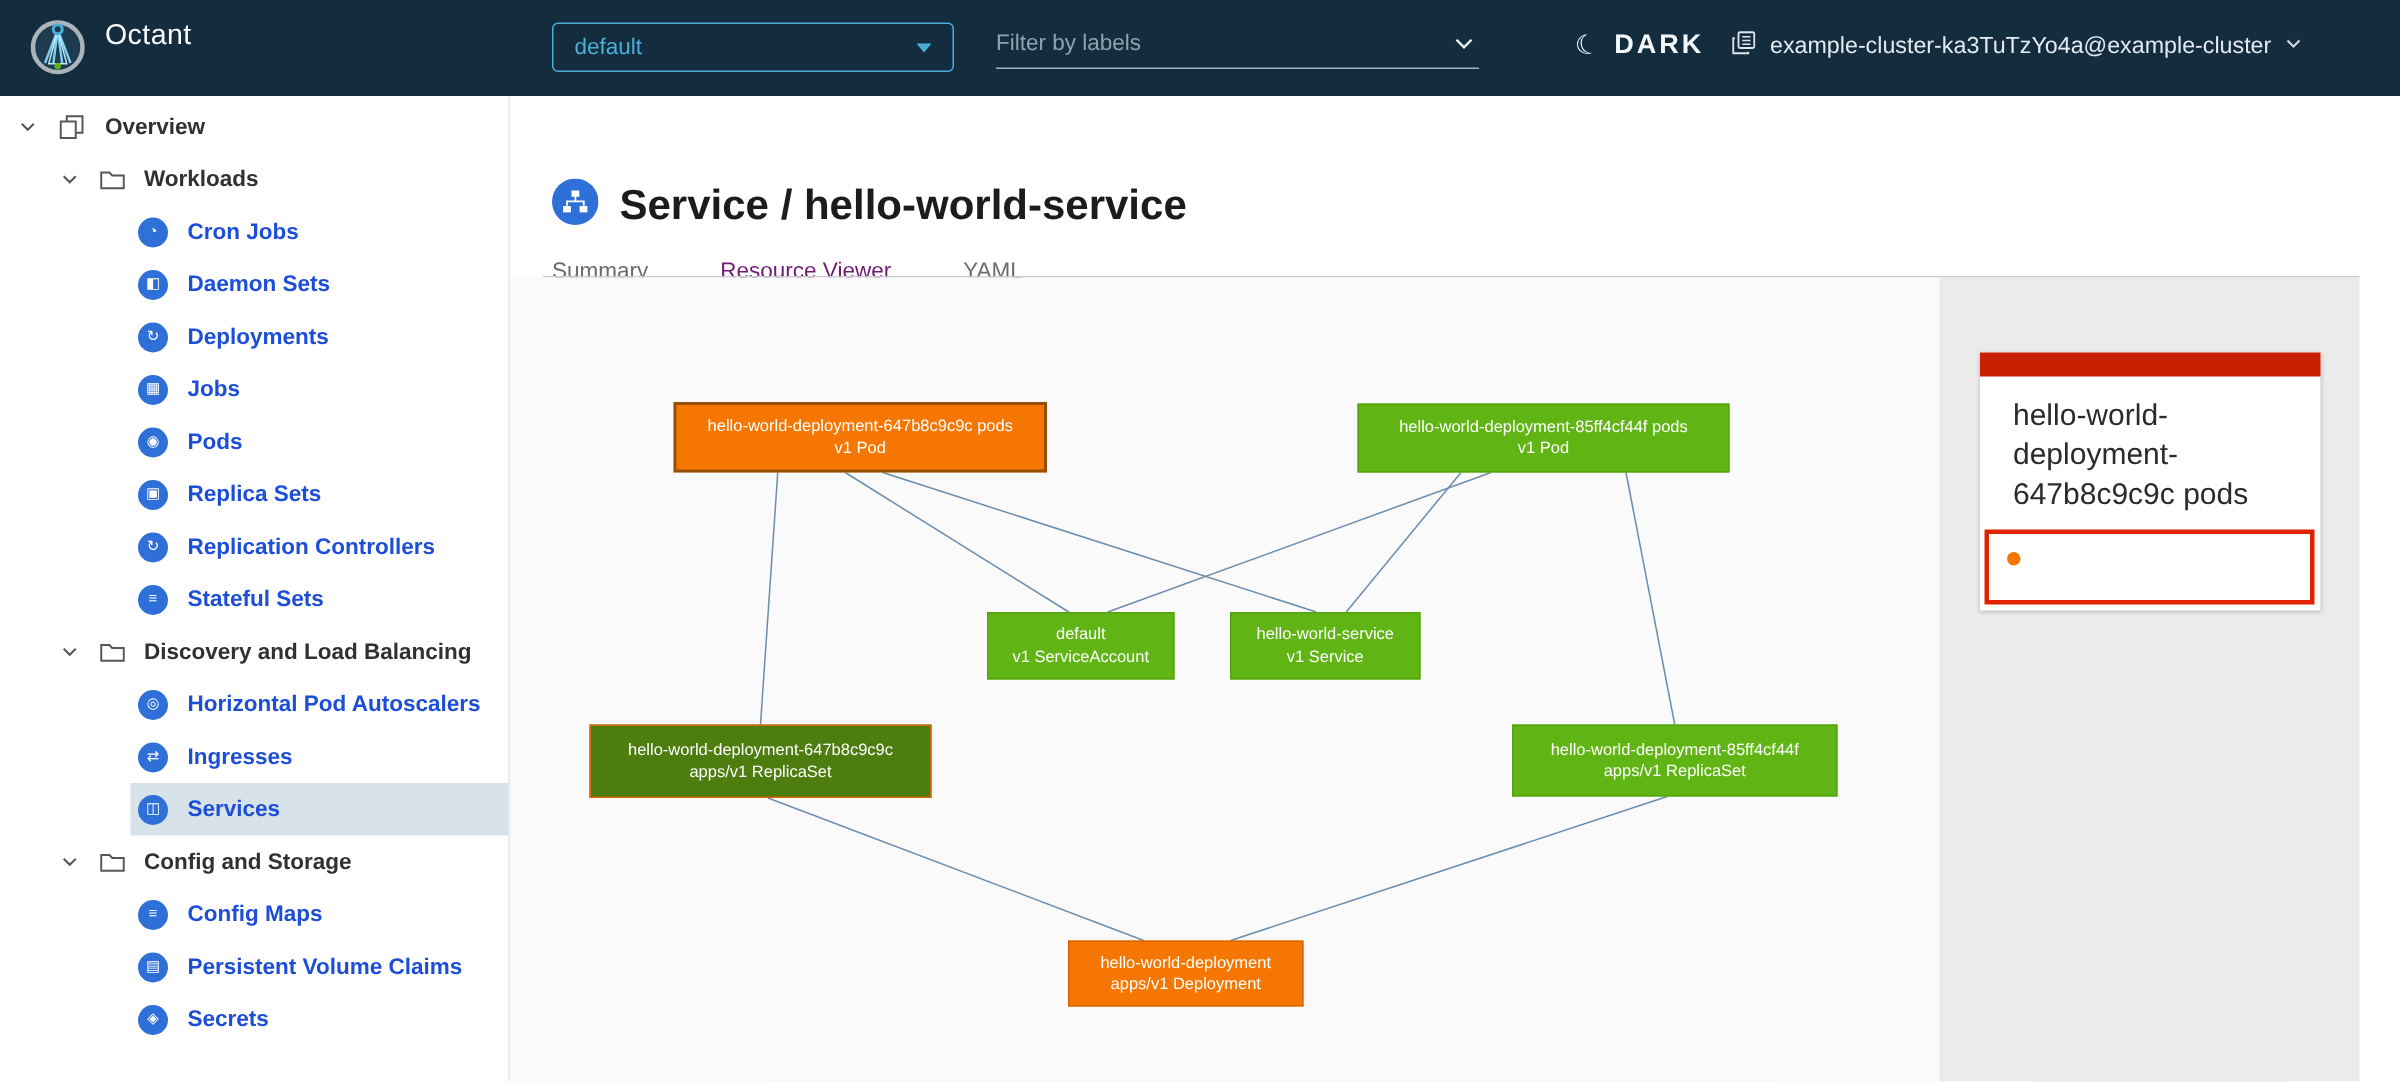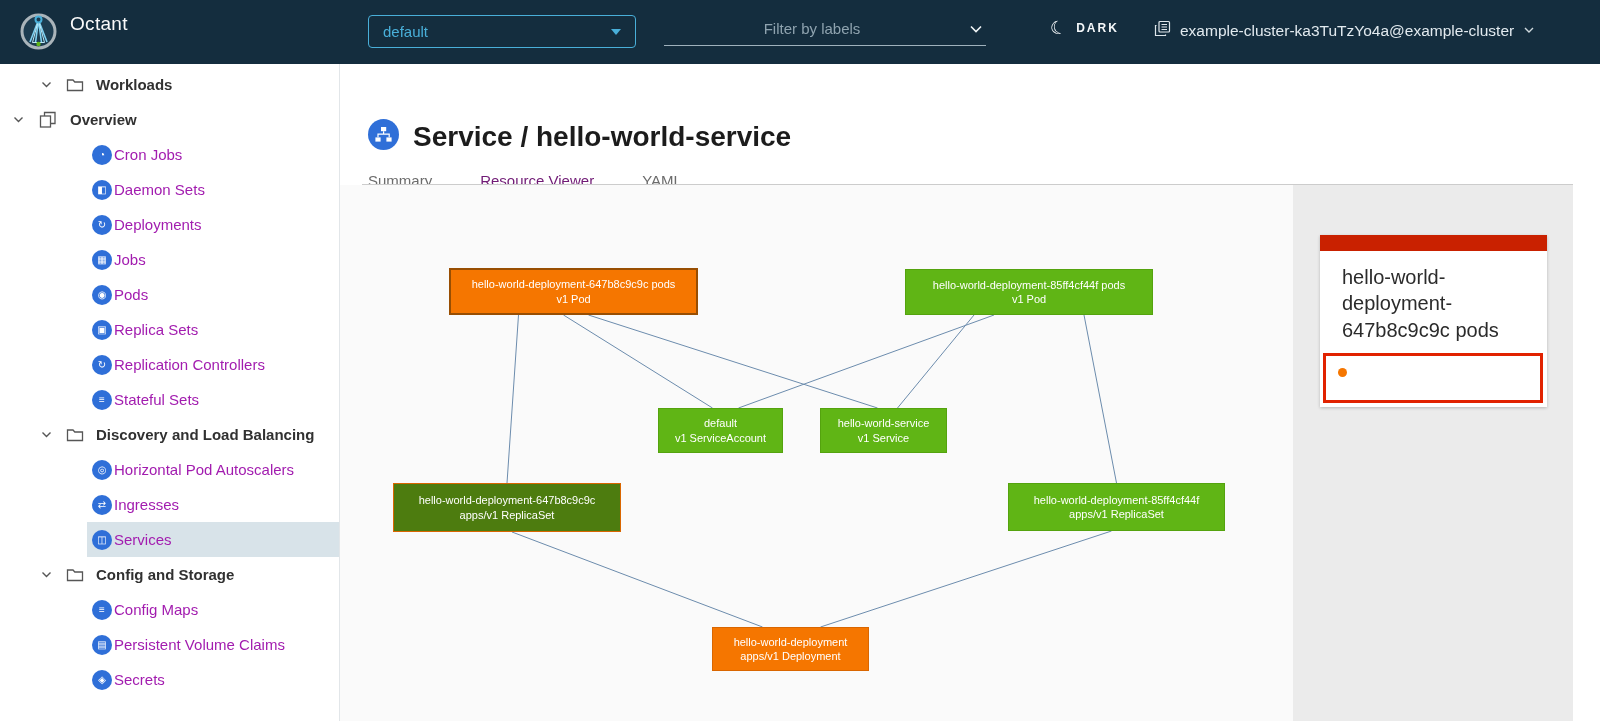--- a/index.html
+++ b/index.html
@@ -16,48 +16,48 @@
   .brand-title { font-size:19px; color:#fafafa; letter-spacing:.3px; }
   .ns-select {
     position:absolute; left:368px; top:15px; width:268px; height:33px;
     border:1px solid #49afd9; border-radius:4px; color:#49afd9; font-size:15px;
     display:flex; align-items:center; justify-content:space-between; padding:0 14px; cursor:pointer;
   }
   .caret-down { width:0; height:0; border-left:5px solid transparent; border-right:5px solid transparent; border-top:6px solid #49afd9; }
   .filter-wrap { position:absolute; left:664px; top:17px; width:322px; }
   .filter-wrap input {
     width:100%; background:transparent; border:none; outline:none;
-    border-bottom:1px solid #9fb1bc; color:#d7dee3; font-size:15px; padding:3px 26px 8px 0;text-align:center;
+    border-bottom:1px solid #9fb1bc; color:#d7dee3; font-size:15px; padding:3px 26px 8px 0;
   }
   .filter-wrap input::placeholder { color:#8fa3af; opacity:1; }
   .filter-chevron { position:absolute; right:2px; top:4px; }
   .theme-toggle { position:absolute; left:1050px; top:19px; display:flex; align-items:center; gap:10px; cursor:pointer; }
   .moon { font-size:18px; line-height:18px; color:#f5f8fa; transform:rotate(-14deg); }
-  .theme-label { font-size:12px; font-weight:700; letter-spacing:2px; color:#f5f8fa; }
+  .theme-label { font-size:18px; font-weight:700; letter-spacing:2px; color:#f5f8fa; }
   .cluster-select { position:absolute; left:1154px; top:20px; display:flex; align-items:center; gap:9px; cursor:pointer; }
   .cluster-text { font-size:15.5px; color:#e2eaef; }
 
   
   .shell { display:flex; height:657px; }
 
   
   .sidebar { width:340px; background:#ffffff; border-right:1px solid #e2e6e9; padding-top:3px; flex:none; }
   .nav-row { height:35px; display:flex; align-items:center; cursor:pointer; color:#313131; font-size:15px; }
   .nav-row .chev { flex:none; display:flex; margin-right:13px; }
   .nav-row .gicon { flex:none; display:flex; margin-right:12px; }
   .nav-group.l0 { padding-left:12px; }
   .nav-group.l1 { padding-left:40px; }
   .nav-group .label { font-weight:700; color:#313131; }
   .nav-item { margin-left:87px; padding-left:5px; height:35px; display:flex; align-items:center; }
   .nav-item.selected { background:#d8e3e9; }
   .res-icon {
     flex:none; width:20px; height:20px; border-radius:50%; background:#2f6fd8;
     color:#fff; font-size:10px; line-height:10px; display:flex; align-items:center; justify-content:center;
   }
-  .nav-item .label { margin-left:2px; color:#a21caf; }
+  .nav-item .label { margin-left:13px; color:#1d4ed8;font-weight:bold; }
 
   
   .main { position:relative; flex:1; background:#ffffff; }
   .page-head { position:absolute; left:28px; top:38px; display:flex; align-items:center; gap:14px; }
   .page-title { font-size:28px; color:#1c1c1c; }
   .tabs { position:absolute; left:28px; top:88px; display:flex; gap:48px;margin-top:20px; }
   .tab { font-size:15px; color:#6b6b6b; line-height:18px; padding-bottom:12px; cursor:pointer; border-bottom:3px solid transparent; }
   .tab.active { color:#701a75; }
   .content-divider { position:absolute; left:22px; right:27px; top:120px; height:1px; background:#cccccc; }
 
@@ -125,46 +125,46 @@
     <span>
       <svg width="12" height="12" viewBox="0 0 12 12">
           <polyline points="2,4 6,8 10,4" fill="none" stroke="#cfd9de" stroke-width="1.4"></polyline>
         </svg>
     </span>
   </div>
 </div>
 
 <div class="shell">
   <nav class="sidebar" id="sidebar">
+      <div class="nav-row nav-group l0">
+        <span class="chev">
+          <svg width="13" height="13" viewBox="0 0 13 13">
+            <polyline points="2.5,4.5 6.5,8.5 10.5,4.5" fill="none" stroke="#565656" stroke-width="1.4"></polyline>
+          </svg>
+        </span>
+        <span class="gicon">
+          <svg width="20" height="20" viewBox="0 0 20 20">
+            <rect x="2.5" y="6" width="10" height="11" fill="none" stroke="#565656" stroke-width="1.3"></rect>
+            <path d="M6.5 6 V2.5 H17 V13.5 H13" fill="none" stroke="#565656" stroke-width="1.3"></path>
+          </svg>
+        </span>
+        <span class="label">Overview</span>
+      </div>
       <div class="nav-row nav-group l1">
         <span class="chev">
           <svg width="13" height="13" viewBox="0 0 13 13">
             <polyline points="2.5,4.5 6.5,8.5 10.5,4.5" fill="none" stroke="#565656" stroke-width="1.4"></polyline>
           </svg>
         </span>
         <span class="gicon">
           <svg width="18" height="16" viewBox="0 0 18 16">
             <path d="M1.5 3 h5.5 l1.8 2 H16.5 v8.5 H1.5 Z" fill="none" stroke="#565656" stroke-width="1.3"></path>
           </svg>
         </span>
         <span class="label">Workloads</span>
-      </div>
-      <div class="nav-row nav-group l0">
-        <span class="chev">
-          <svg width="13" height="13" viewBox="0 0 13 13">
-            <polyline points="2.5,4.5 6.5,8.5 10.5,4.5" fill="none" stroke="#565656" stroke-width="1.4"></polyline>
-          </svg>
-        </span>
-        <span class="gicon">
-          <svg width="20" height="20" viewBox="0 0 20 20">
-            <rect x="2.5" y="6" width="10" height="11" fill="none" stroke="#565656" stroke-width="1.3"></rect>
-            <path d="M6.5 6 V2.5 H17 V13.5 H13" fill="none" stroke="#565656" stroke-width="1.3"></path>
-          </svg>
-        </span>
-        <span class="label">Overview</span>
       </div>
       <div class="nav-row nav-item">
         <span class="res-icon">◔</span>
         <span class="label">Cron Jobs</span>
       </div>
       <div class="nav-row nav-item">
         <span class="res-icon">◧</span>
         <span class="label">Daemon Sets</span>
       </div>
       <div class="nav-row nav-item">

